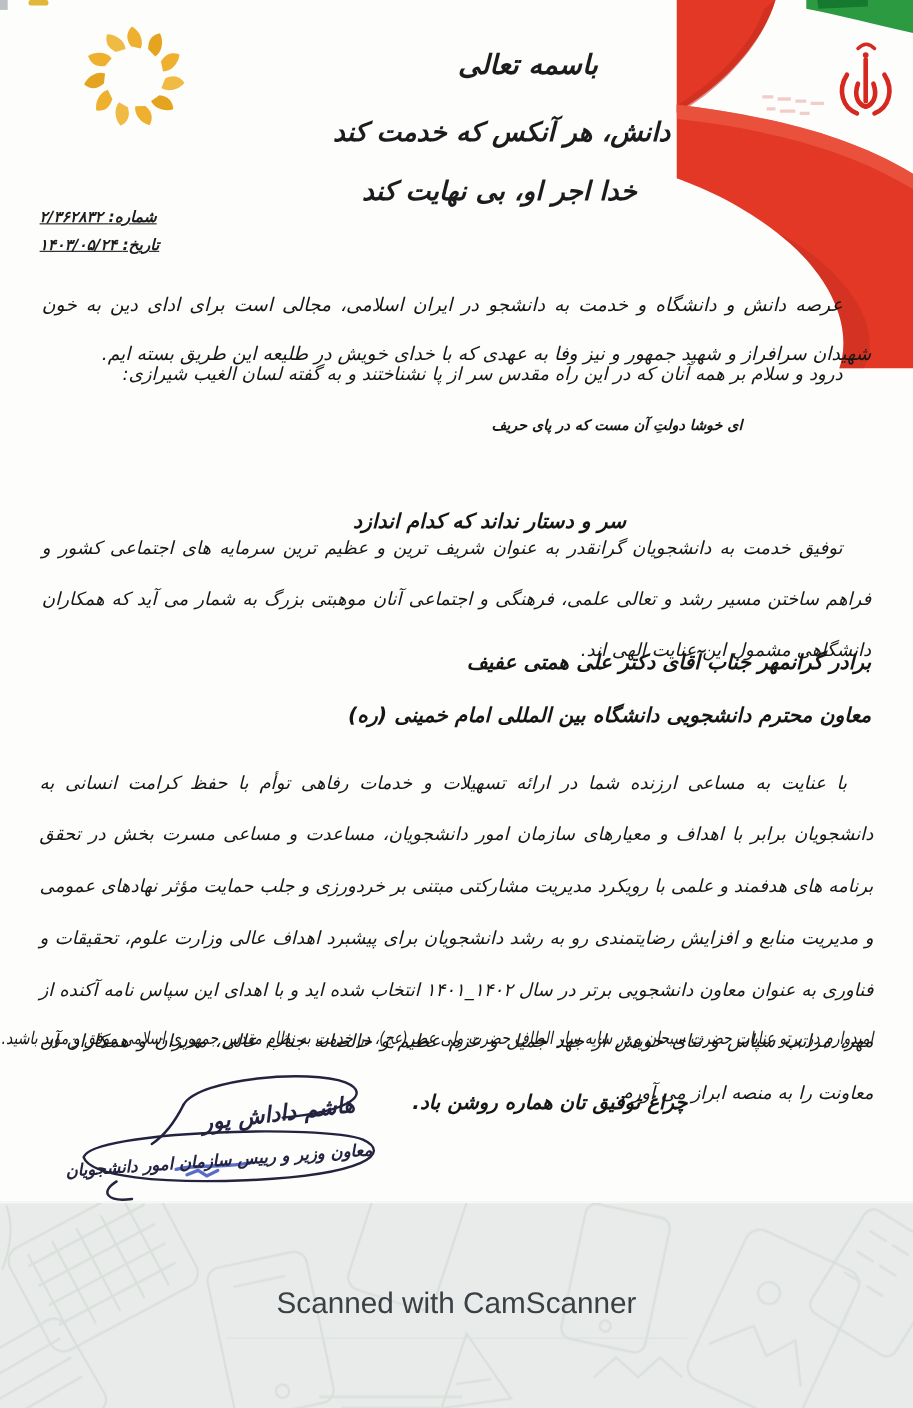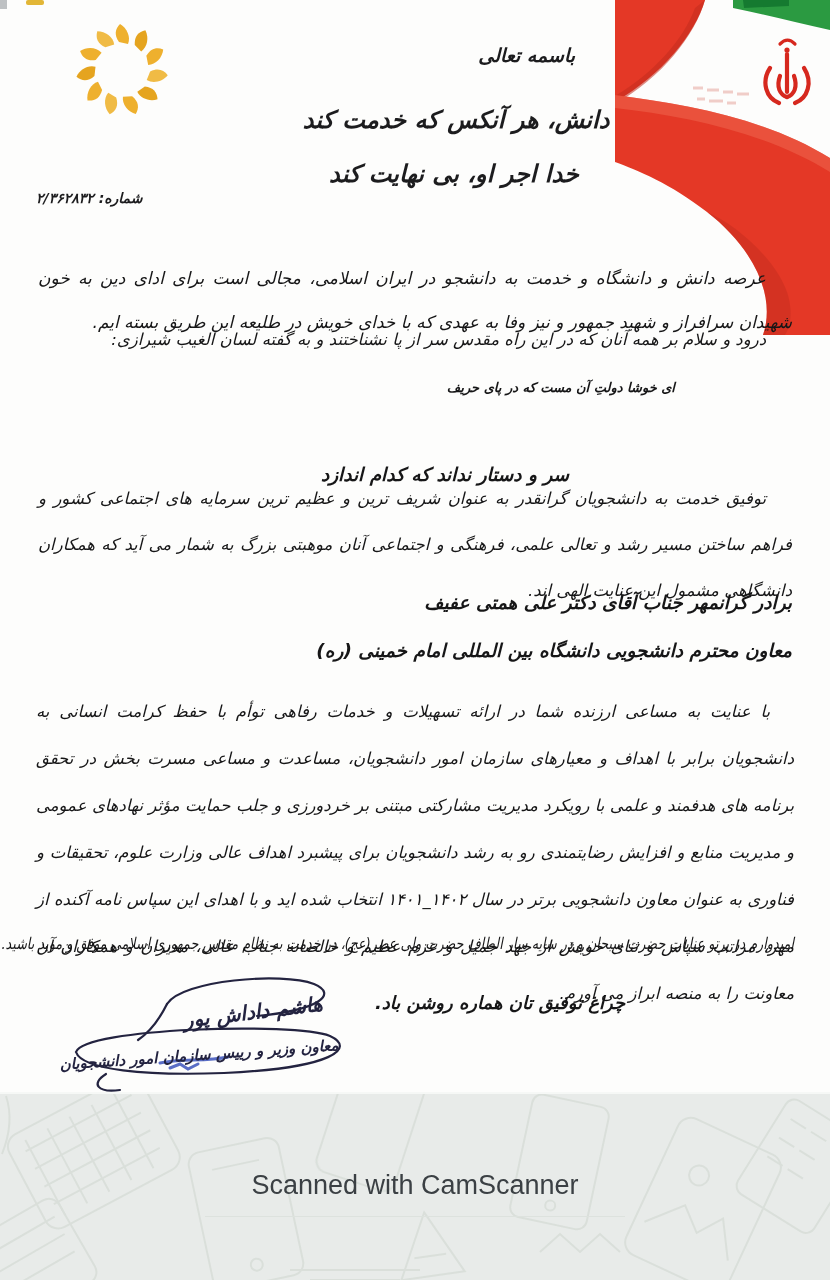--- a/index.html
+++ b/index.html
@@ -7,23 +7,23 @@
   .page{position:relative;width:830px;height:1280px;background:#fdfdfc;overflow:hidden;margin:0 auto;}
   .fa{direction:rtl;unicode-bidi:plaintext;color:#1c1c1e;font-style:italic;}
   .abs{position:absolute;}
 
   
   .corner-mark{left:26px;top:0;width:18px;height:5px;background:#e2b636;border-radius:2px;}
   .corner-smudge{left:0;top:0;width:7px;height:9px;background:#8a8f94;opacity:.55;}
   .logo-svg{left:66px;top:18px;}
   .org-name{left:26px;top:118px;width:158px;text-align:center;color:#21405e;
             font-weight:bold;font-size:23px;line-height:26px;font-style:normal;letter-spacing:.5px;}
-  .refs{left:36px;top:186px;width:184px;font-size:14px;line-height:25px;font-weight:bold;text-align:left;}
+  .refs{left:36px;top:186px;width:184px;font-size:14px;line-height:25px;font-weight:bold;text-align:left;text-decoration:underline;}
   .refs .row{white-space:nowrap;}
-  .besmele{left:385px;top:44px;width:190px;text-align:right;font-size:19px;font-weight:bold;}
+  .besmele{left:385px;top:44px;width:190px;text-align:center;font-size:25px;font-weight:bold;}
   .motto1{left:298px;top:106px;width:344px;text-align:center;font-size:24px;font-weight:bold;}
   .motto2{left:282px;top:160px;width:344px;text-align:center;font-size:24px;font-weight:bold;}
   .flag-svg{right:0;top:0;}
 
   
   .p{color:#161617;}
   .para1{left:38px;top:256px;width:754px;font-size:17px;line-height:44px;text-align:justify;text-indent:26px;font-style:italic;}
   .para2{left:38px;top:330px;width:754px;font-size:16.5px;text-align:right;text-indent:26px;white-space:nowrap;}
   .poem1{left:255px;top:380px;width:420px;text-align:right;font-size:13px;font-weight:bold;}
   .poem2{left:235px;top:428px;width:420px;text-align:center;font-size:18.5px;font-weight:bold;margin-top:36px;}
@@ -93,20 +93,21 @@
         <g transform="rotate(330)">
             <path d="M-2,-46 C5,-42 9,-33 6,-26 L-3,-28 C-8,-35 -7,-41 -2,-46 Z" fill="#f0bb45"></path>
           </g>
       </g>
     </g>
   </svg>
 
 
   <div class="abs refs fa">
     <div class="row"><span>شماره:</span> <span>۲/۳۶۲۸۳۲</span></div>
+    <div class="row"><span>تاریخ:</span> <span>۱۴۰۳/۰۵/۲۴</span></div>
   </div>
 
   <div class="abs besmele fa">باسمه تعالی</div>
   <div class="abs motto1 fa">به دانش، هر آنکس که خدمت کند</div>
   <div class="abs motto2 fa">خدا اجر او، بی نهایت کند</div>
 
   <svg class="abs flag-svg" width="215" height="335" viewBox="0 0 215 335">
 
     <path d="M38,0 h52 l-7,8 -42,-3 Z" fill="#2b9a41"></path>
     <path d="M118,0 H215 V30 C180,22 148,14 118,8 Z" fill="#2b9a41"></path>

